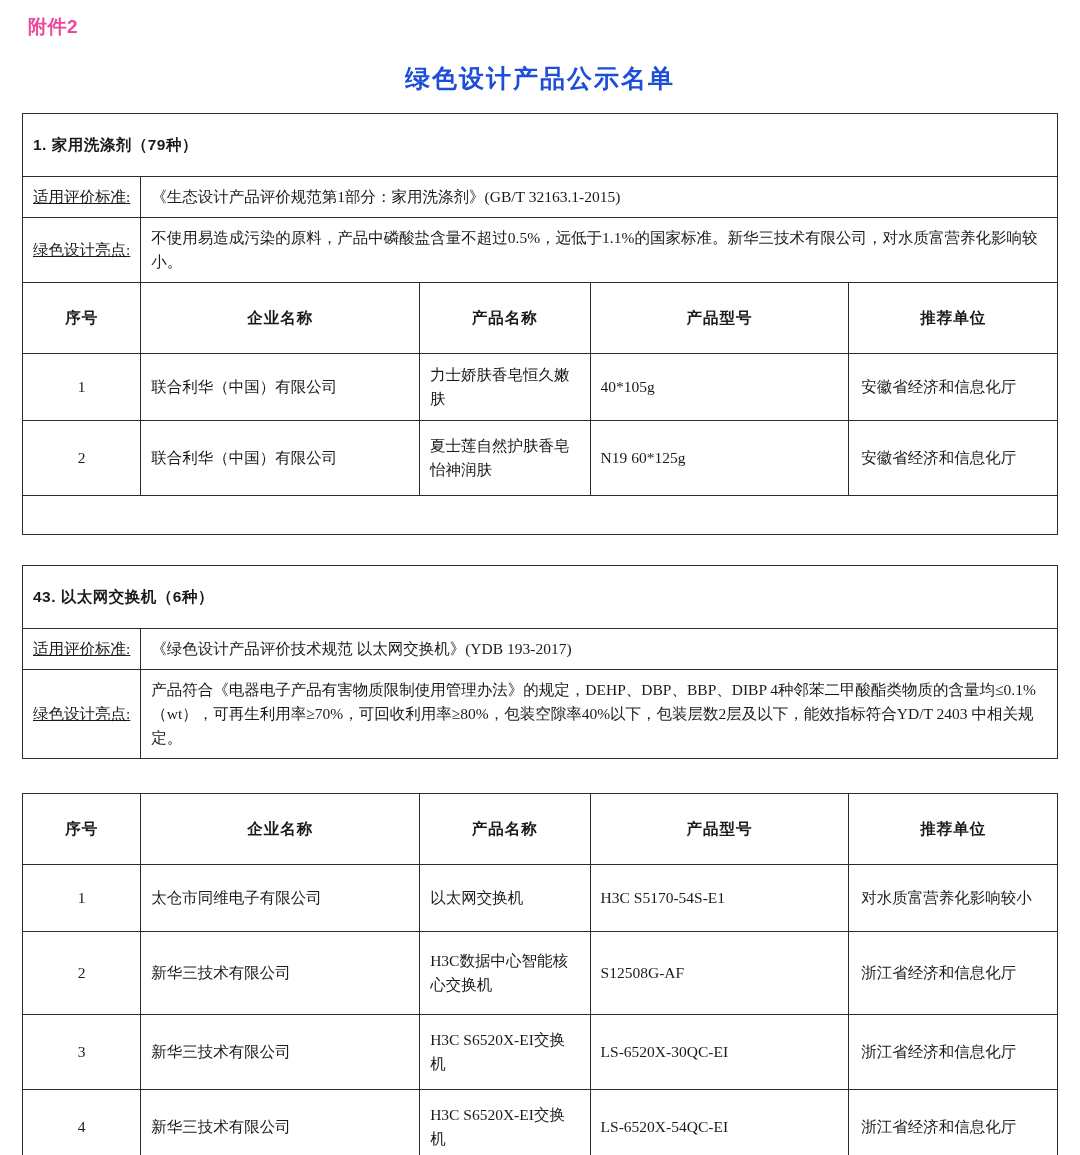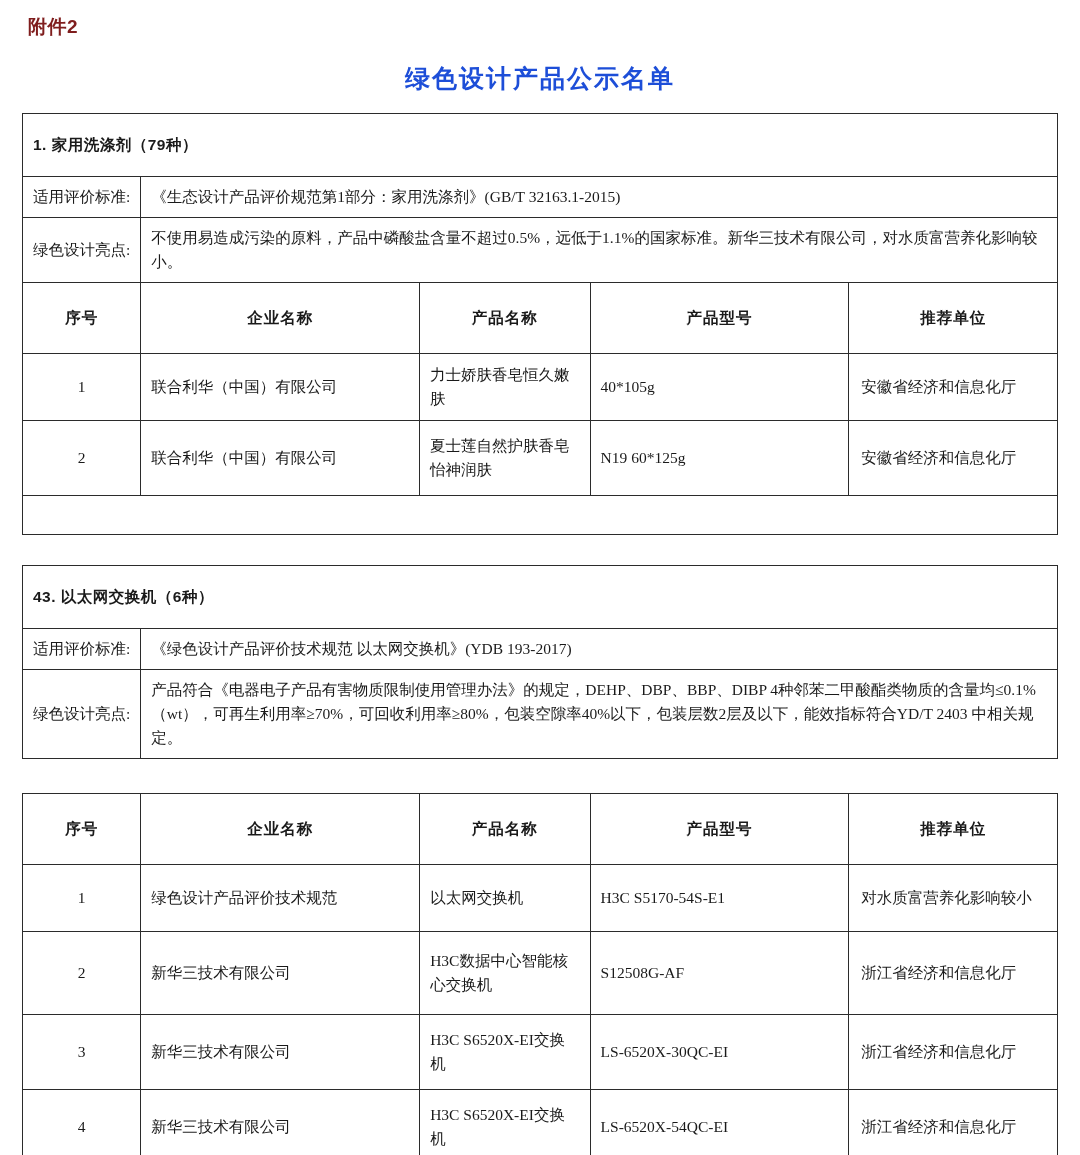--- a/index.html
+++ b/index.html
@@ -20,21 +20,21 @@
     min-height: 1155px;
     box-sizing: border-box;
     padding: 10px 22px 0 22px;
   }
   .attach-label {
     font-family: "Liberation Sans", "DejaVu Sans", sans-serif;
     font-size: 19px;
     font-weight: 700;
     letter-spacing: 0.5px;
     margin: 4px 0 0 6px;
-    color: #7f1d1d;
+    color: #ec4899;
   }
   .doc-title {
     text-align: center;
     font-family: "Liberation Sans", "DejaVu Sans", sans-serif;
     font-size: 25px;
     font-weight: 700;
     letter-spacing: 2px;
     margin: 22px 0 18px 0;
     color: #1d4ed8;
   }
@@ -60,20 +60,21 @@
     letter-spacing: 0.5px;
     height: 46px;
     padding-left: 14px;
   }
   .label-cell {
     width: 120px;
     text-align: left;
     font-size: 15px;
     padding-left: 12px;
     line-height: 1.5;
+    text-decoration: underline;
   }
   .value-cell {
     text-align: left;
     padding-left: 14px;
   }
   .col-idx   { width: 118px; text-align: center; }
   .col-comp  { width: 278px; }
   .col-prod  { width: 170px; }
   .col-model { width: 258px; }
   .col-rec   { width: 208px; text-align: left; }
@@ -202,21 +203,21 @@
       <tbody>
           <tr class="hdr">
         <td class="col-idx">序号</td>
         <td class="col-comp">企业名称</td>
         <td class="col-prod">产品名称</td>
         <td class="col-model">产品型号</td>
         <td class="col-rec">推荐单位</td>
       </tr>
       <tr class="data">
         <td class="col-idx">1</td>
-        <td class="col-comp">绿色设计产品评价技术规范</td>
+        <td class="col-comp">太仓市同维电子有限公司</td>
         <td class="col-prod">以太网交换机</td>
         <td class="col-model">H3C S5170-54S-E1</td>
         <td class="col-rec">对水质富营养化影响较小</td>
       </tr>
       <tr class="data tall3">
         <td class="col-idx">2</td>
         <td class="col-comp">新华三技术有限公司</td>
         <td class="col-prod">H3C数据中心智能核心交换机</td>
         <td class="col-model">S12508G-AF</td>
         <td class="col-rec">浙江省经济和信息化厅</td>

